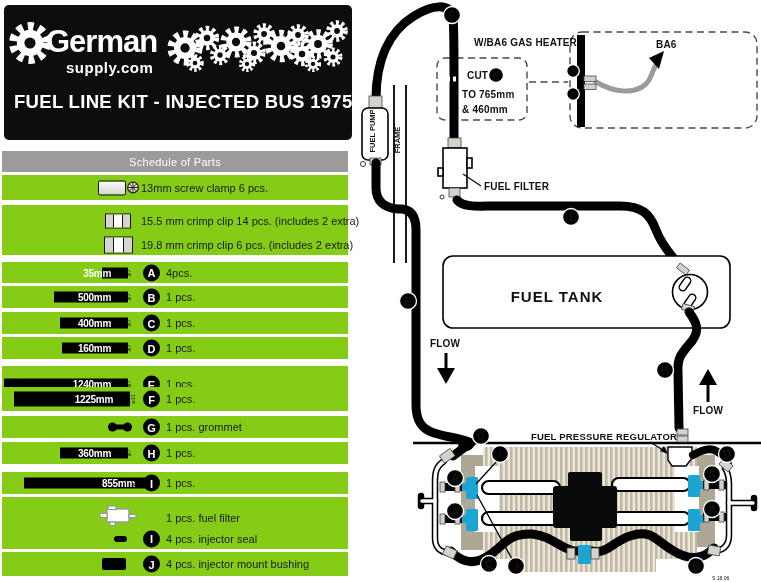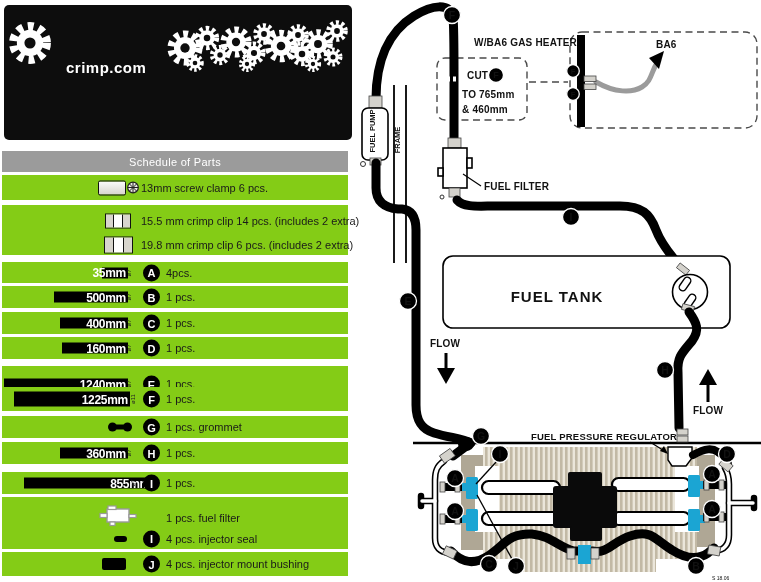--- a/index.html
+++ b/index.html
@@ -10,21 +10,21 @@
   .gears{position:absolute;left:0;top:0;width:348px;height:135px;}
   .brand{position:absolute;left:42px;top:19px;font-size:31px;font-weight:bold;color:#fff;letter-spacing:-1px;}
   .brand-sub{position:absolute;left:62px;top:54px;font-size:15px;font-weight:bold;color:#fff;letter-spacing:.5px;}
   .kit-title{position:absolute;left:10px;top:86px;font-size:18.5px;font-weight:bold;color:#fff;letter-spacing:.3px;white-space:nowrap;}
 
   
   .sched-bar{position:absolute;left:2px;top:151px;width:346px;height:21px;background:#9b9b9b;display:flex;align-items:center;justify-content:center;}
   .sched-bar span{color:#fff;font-size:11px;letter-spacing:.3px;}
   .row{position:absolute;left:2px;width:346px;background:#84cc16;text-decoration:underline;}
   .bar{position:absolute;top:50%;transform:translateY(-50%);height:11px;background:#000;display:flex;align-items:center;justify-content:flex-end;}
-  .bar i{color:#fff;font-style:normal;font-size:12px;font-weight:bold;letter-spacing:-.3px;padding-right:2px;white-space:nowrap;}
+  .bar i{color:#fff;font-style:normal;font-size:10px;font-weight:bold;letter-spacing:-.3px;padding-right:17px;white-space:nowrap;}
   .dia{position:absolute;left:127px;top:50%;transform:translate(-50%,-50%) rotate(-90deg);font-size:6px;color:#222;}
   .badge{position:absolute;left:141px;top:50%;transform:translateY(-50%);width:17px;height:17px;border-radius:50%;background:#000;color:#fff;font-size:11px;font-weight:bold;display:flex;align-items:center;justify-content:center;}
   .lbl{position:absolute;left:164px;top:50%;transform:translateY(-50%);font-size:11px;white-space:nowrap;color:#1a1a1a;}
   .lbl.wide{left:139px;}
 
   
   .clamp{position:absolute;left:96px;top:50%;transform:translateY(-50%);display:flex;align-items:center;}
   .clamp .band{width:26px;height:13px;border:1.5px solid #111;border-radius:2px;background:linear-gradient(180deg,#fbfbfa,#d8d5cd);}
   .clip{position:absolute;top:50%;transform:translateY(-50%);border:1.5px solid #111;display:flex;}
   .clip i{flex:1;background:#d8d5cd;}
@@ -77,21 +77,23 @@
     <use href="#gear" transform="translate(277,41) scale(1.2)"></use>
     <use href="#gear" transform="translate(294,30) scale(0.8)"></use>
     <use href="#gear" transform="translate(298,49) scale(0.9)"></use>
     <use href="#gear" transform="translate(314,39) scale(1.1)"></use>
     <use href="#gear" transform="translate(329,52) scale(0.7)"></use>
     <use href="#gear" transform="translate(333,26) scale(0.8)"></use>
     <use href="#gear" transform="translate(191,58) scale(0.65)"></use>
     <use href="#gear" transform="translate(243,59) scale(0.6)"></use>
     <use href="#gear" transform="translate(309,59) scale(0.6)"></use>
   </svg>
-  <div class="brand-sub">crimp.com</div>
+  <div class="brand">German</div>
+  <div class="brand-sub">supply.com</div>
+  <div class="kit-title">FUEL LINE KIT - INJECTED BUS 1975</div>
 </div>
 
 <div class="sched-bar">
   <span>Schedule of Parts</span>
 </div>
 
 <div class="row" style="top:175px;height:25px">
   <span class="clamp">
     <i class="band" style="font-size:0"></i>
     <svg width="14" height="14" viewBox="0 0 14 14">

